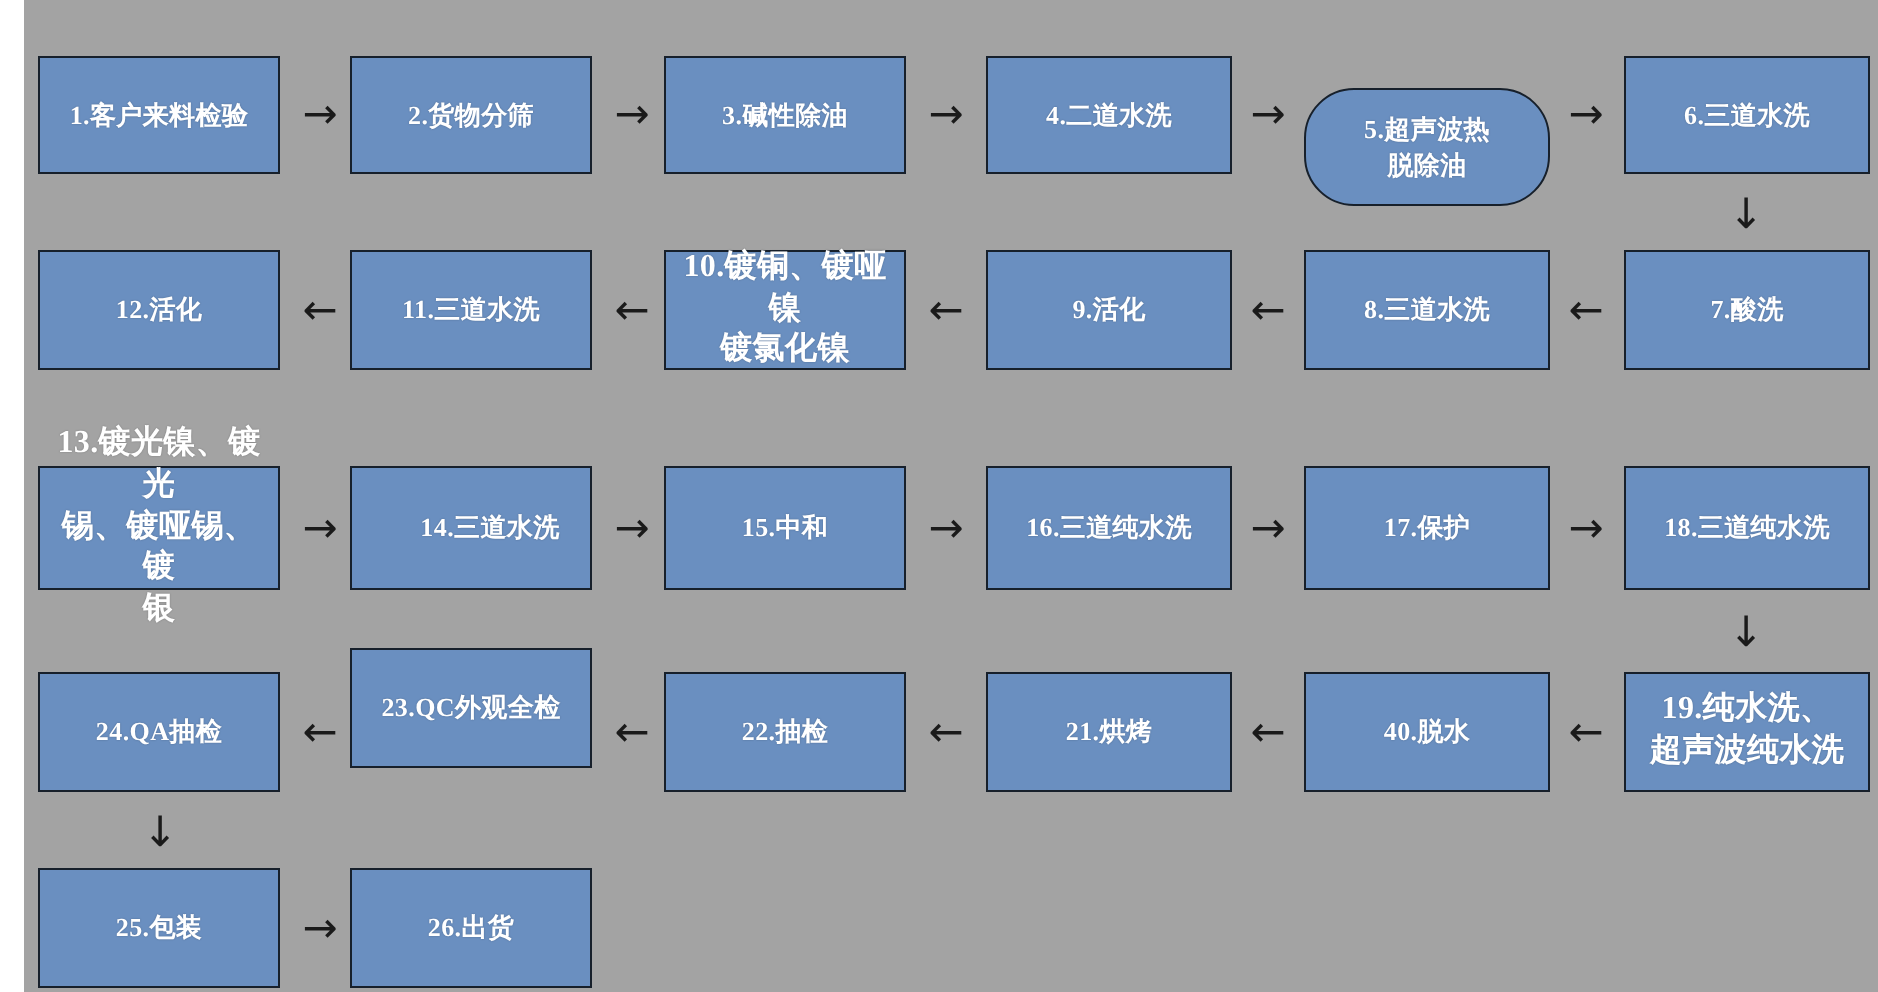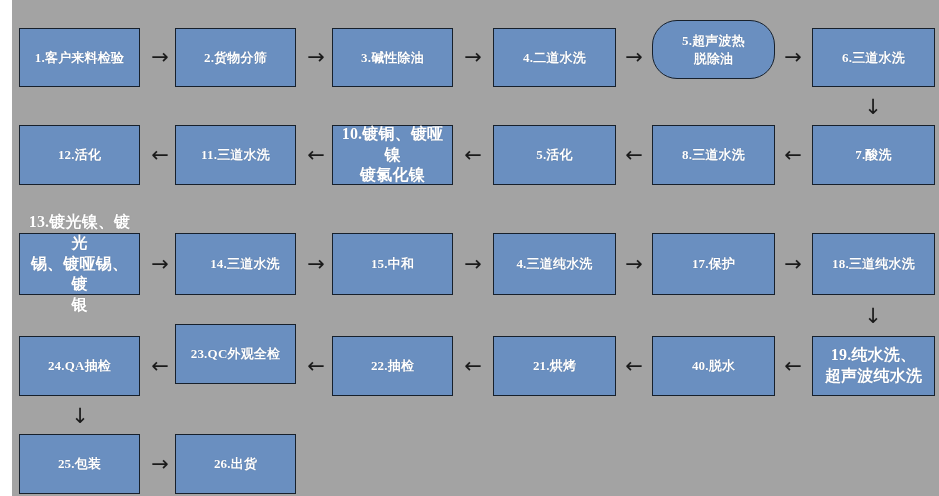--- a/index.html
+++ b/index.html
@@ -73,35 +73,35 @@
 
   <div class="node" style="left:163px; top:28px; width:121px; height:59px;">2.货物分筛</div>
   <div class="arrow h" style="left:286px; top:45px;">→</div>
 
   <div class="node" style="left:320px; top:28px; width:121px; height:59px;">3.碱性除油</div>
   <div class="arrow h" style="left:443px; top:45px;">→</div>
 
   <div class="node" style="left:481px; top:28px; width:123px; height:59px;">4.二道水洗</div>
   <div class="arrow h" style="left:604px; top:45px;">→</div>
 
-  <div class="node" style="left:640px; top:20px; width:123px; height:59px;border-radius:25px;">5.超声波热
+  <div class="node" style="left:640px; top:44px; width:123px; height:59px;border-radius:25px;">5.超声波热
 脱除油</div>
   <div class="arrow h" style="left:763px; top:45px;">→</div>
 
   <div class="node" style="left:800px; top:28px; width:123px; height:59px;">6.三道水洗</div>
 
   <div class="arrow v" style="left:849px; top:87px;">↓</div>
 
   <div class="node" style="left:800px; top:125px; width:123px; height:60px;">7.酸洗</div>
   <div class="arrow h" style="left:763px; top:143px;">←</div>
 
   <div class="node" style="left:640px; top:125px; width:123px; height:60px;">8.三道水洗</div>
   <div class="arrow h" style="left:604px; top:143px;">←</div>
 
-  <div class="node" style="left:481px; top:125px; width:123px; height:60px;">5.活化</div>
+  <div class="node" style="left:481px; top:125px; width:123px; height:60px;">9.活化</div>
   <div class="arrow h" style="left:443px; top:143px;">←</div>
 
   <div class="node small" style="left:320px; top:125px; width:121px; height:60px;">10.镀铜、镀哑镍
 镀氯化镍</div>
   <div class="arrow h" style="left:286px; top:143px;">←</div>
 
   <div class="node" style="left:163px; top:125px; width:121px; height:60px;">11.三道水洗</div>
   <div class="arrow h" style="left:130px; top:143px;">←</div>
 
   <div class="node" style="left:7px; top:125px; width:121px; height:60px;text-align:right;">12.活化</div>
@@ -110,21 +110,21 @@
 锡、镀哑锡、镀
 银</div>
   <div class="arrow h" style="left:130px; top:252px;">→</div>
 
   <div class="node" style="left:163px; top:233px; width:121px; height:62px;padding-left:23px;">14.三道水洗</div>
   <div class="arrow h" style="left:286px; top:252px;">→</div>
 
   <div class="node" style="left:320px; top:233px; width:121px; height:62px;">15.中和</div>
   <div class="arrow h" style="left:443px; top:252px;">→</div>
 
-  <div class="node" style="left:481px; top:233px; width:123px; height:62px;">4.三道纯水洗</div>
+  <div class="node" style="left:481px; top:233px; width:123px; height:62px;">16.三道纯水洗</div>
   <div class="arrow h" style="left:604px; top:252px;">→</div>
 
   <div class="node" style="left:640px; top:233px; width:123px; height:62px;">17.保护</div>
   <div class="arrow h" style="left:763px; top:252px;">→</div>
 
   <div class="node" style="left:800px; top:233px; width:123px; height:62px;">18.三道纯水洗</div>
 
   <div class="arrow v" style="left:849px; top:296px;">↓</div>
 
   <div class="node small" style="left:800px; top:336px; width:123px; height:60px;">19.纯水洗、

